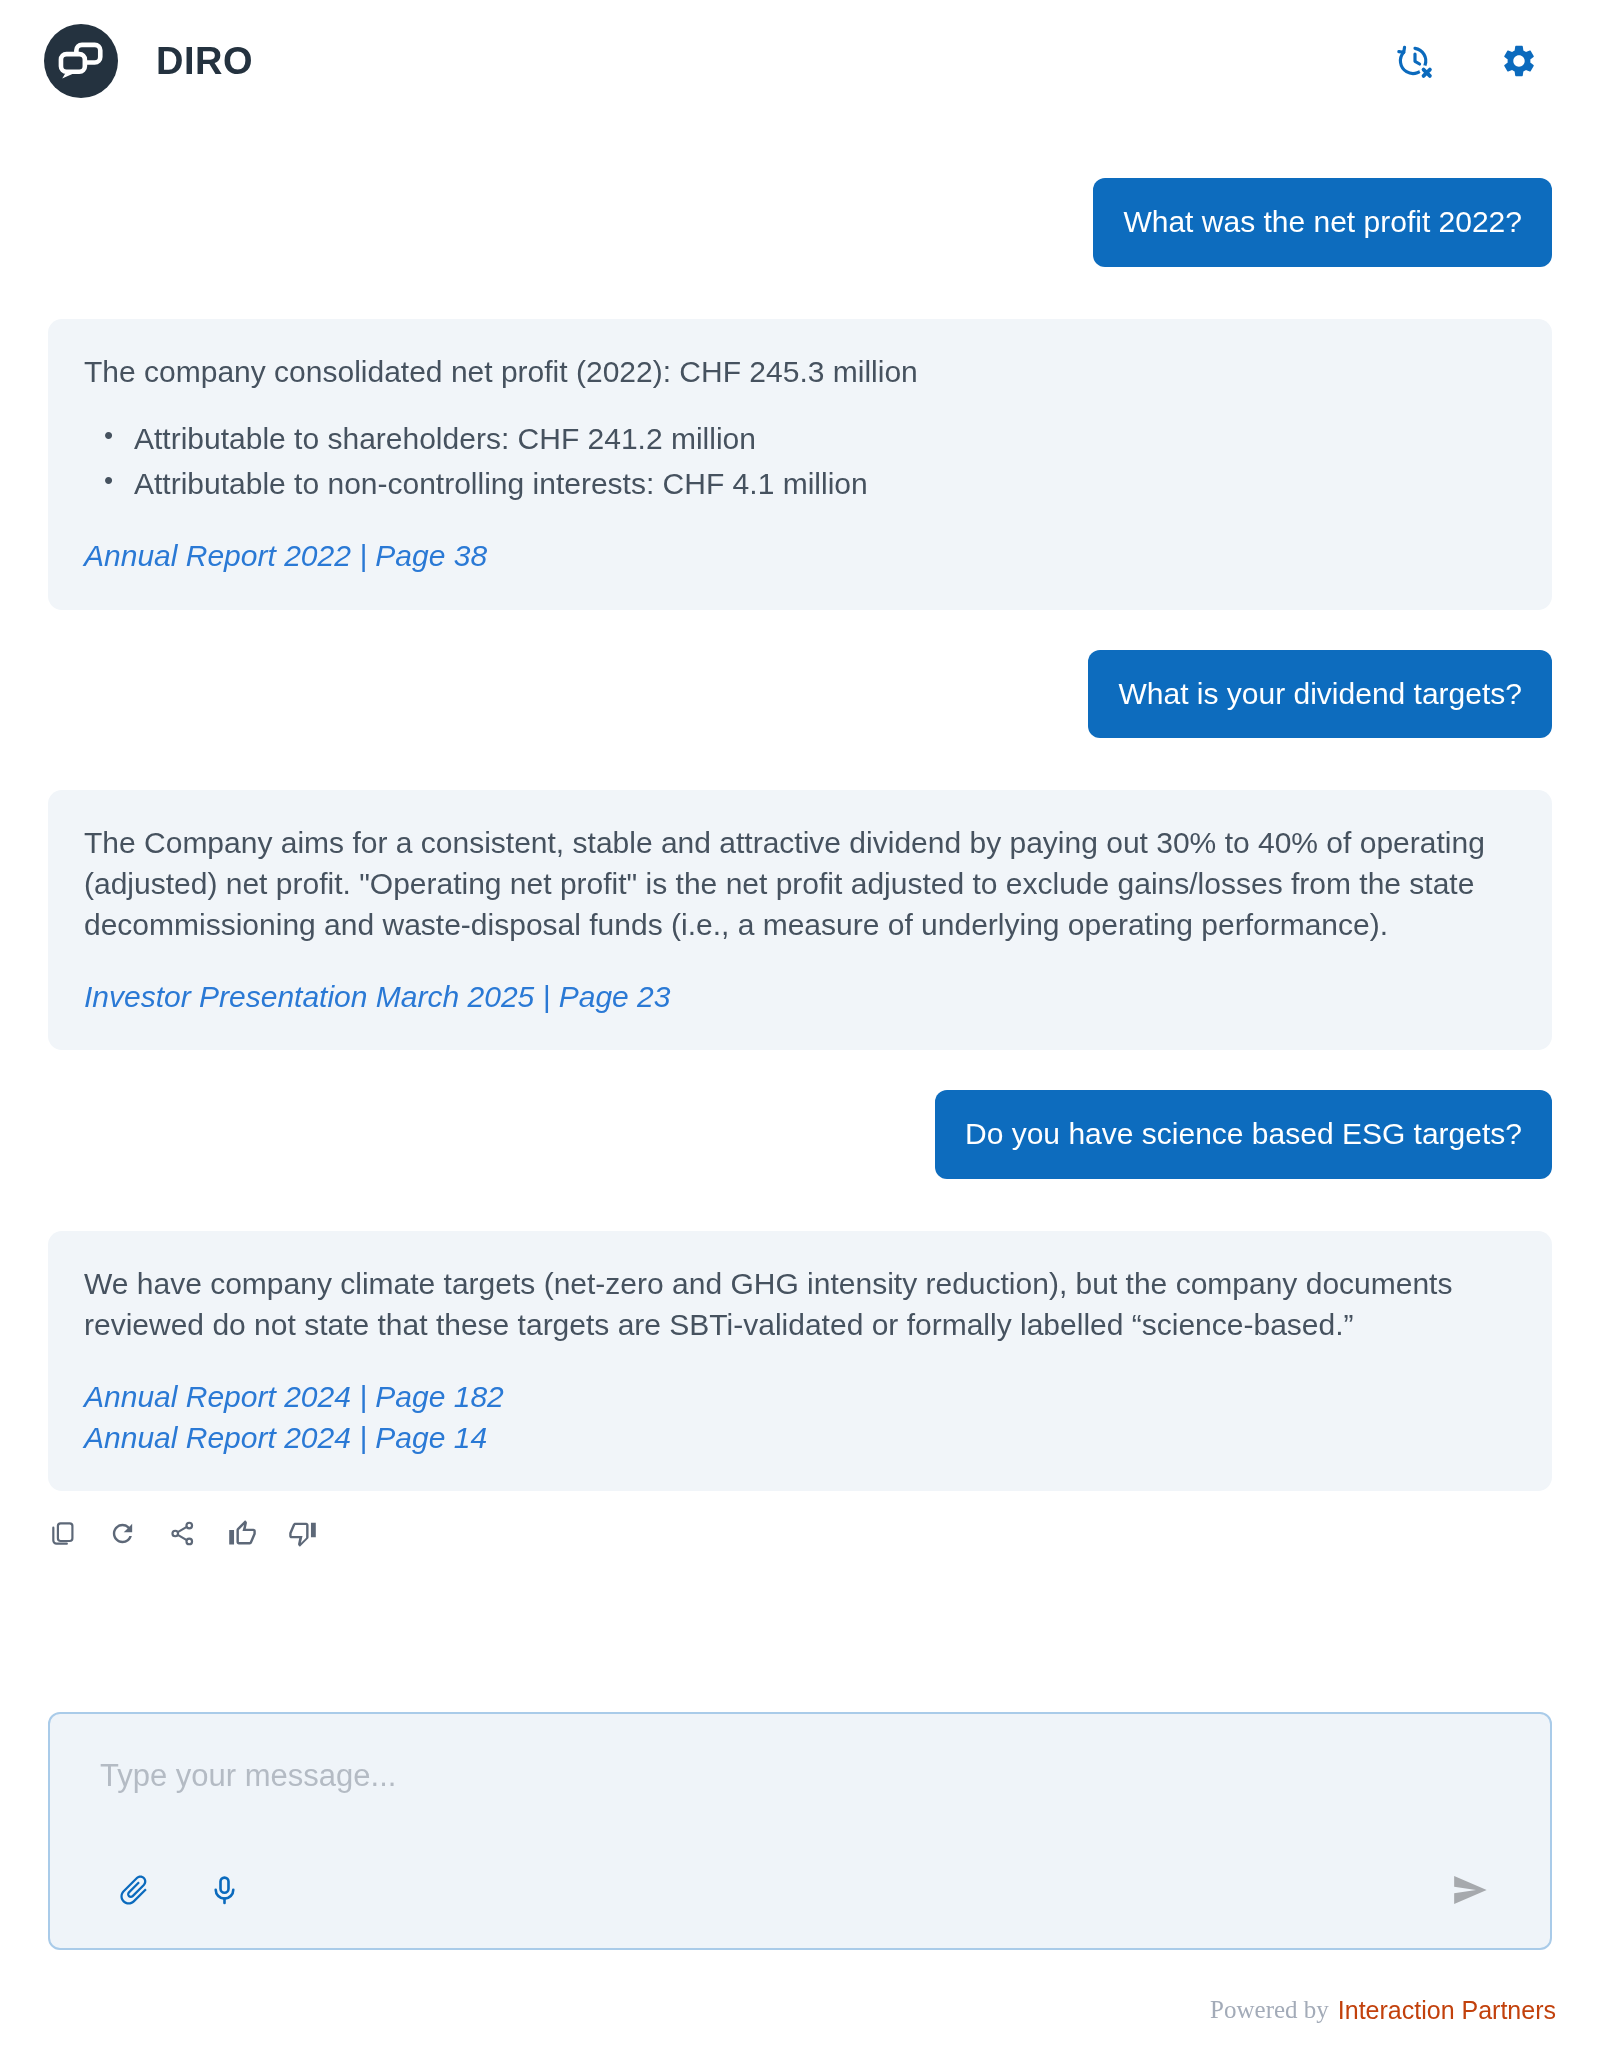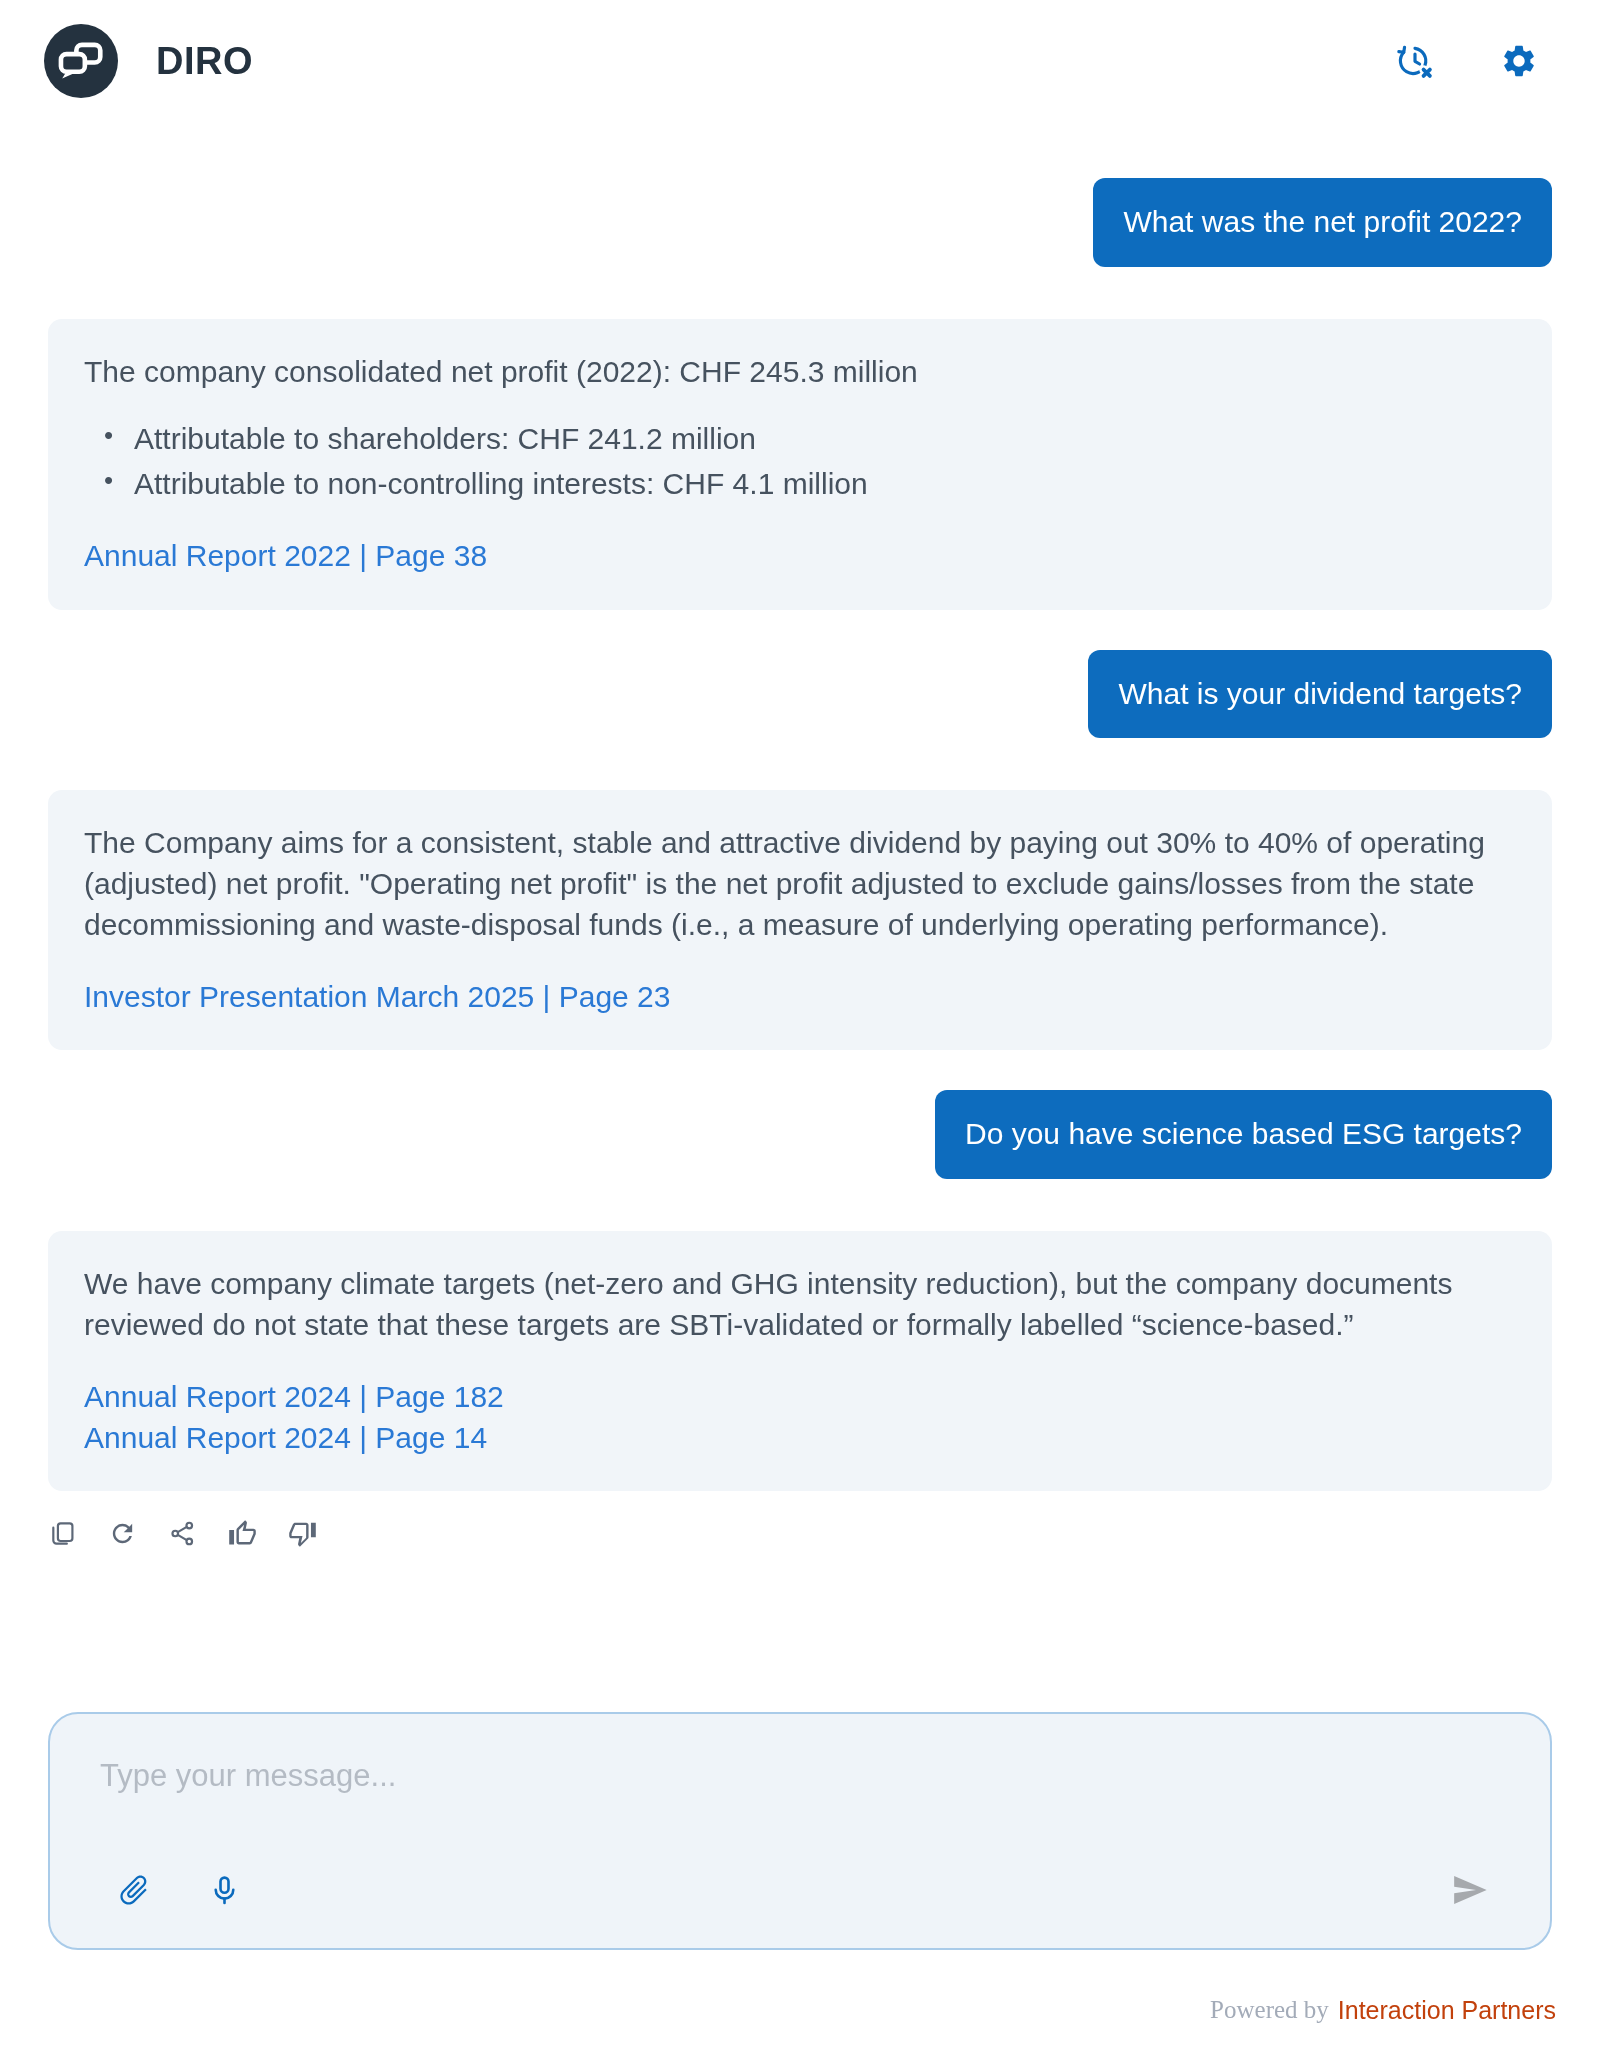--- a/index.html
+++ b/index.html
@@ -32,30 +32,30 @@
     background:#f1f5f9; color:#46525f;
     padding:33px 36px; border-radius:14px;
     margin-bottom:40px;
   }
   .msg.bot.last { margin-bottom:0; }
   .msg.bot p { margin:0; }
   .bullets { list-style:none; margin:26px 0 0 0; padding:0 0 0 14px; }
   .bullets li { position:relative; padding-left:36px; margin-top:5px; }
   .bullets li::before { content:"•"; position:absolute; left:6px; top:-1px; font-size:26px; }
   .sources { margin-top:30px; display:flex; flex-direction:column; }
-  .source-link { color:#2a79d5; text-decoration:none; line-height:1.38; cursor:pointer; }
+  .source-link { color:#2a79d5; text-decoration:none; line-height:1.38; cursor:pointer;font-style:italic; }
 
   
   .actions { display:flex; align-items:center; gap:31px; padding:0 48px; margin-top:28px; }
   .action-btn { background:none; border:none; padding:0; margin:0; cursor:pointer; line-height:0; color:#5d6878; }
 
   
   .composer {
     position:absolute; left:48px; right:48px; top:1712px; height:238px;
-    background:#eff4f9; border:2px solid #a9cbe9; border-radius:30px;
+    background:#eff4f9; border:2px solid #a9cbe9; border-radius:12px;
     display:flex; flex-direction:column; justify-content:space-between;
     padding:44px 46px 38px 50px;
     gap:36px;
   }
   .composer-input {
     background:transparent; border:none; outline:none;
     font-family:inherit; font-size:31px; color:#46525f; width:70%;
     padding:0;
   }
   .composer-input::placeholder { color:#b4bbc4; }

